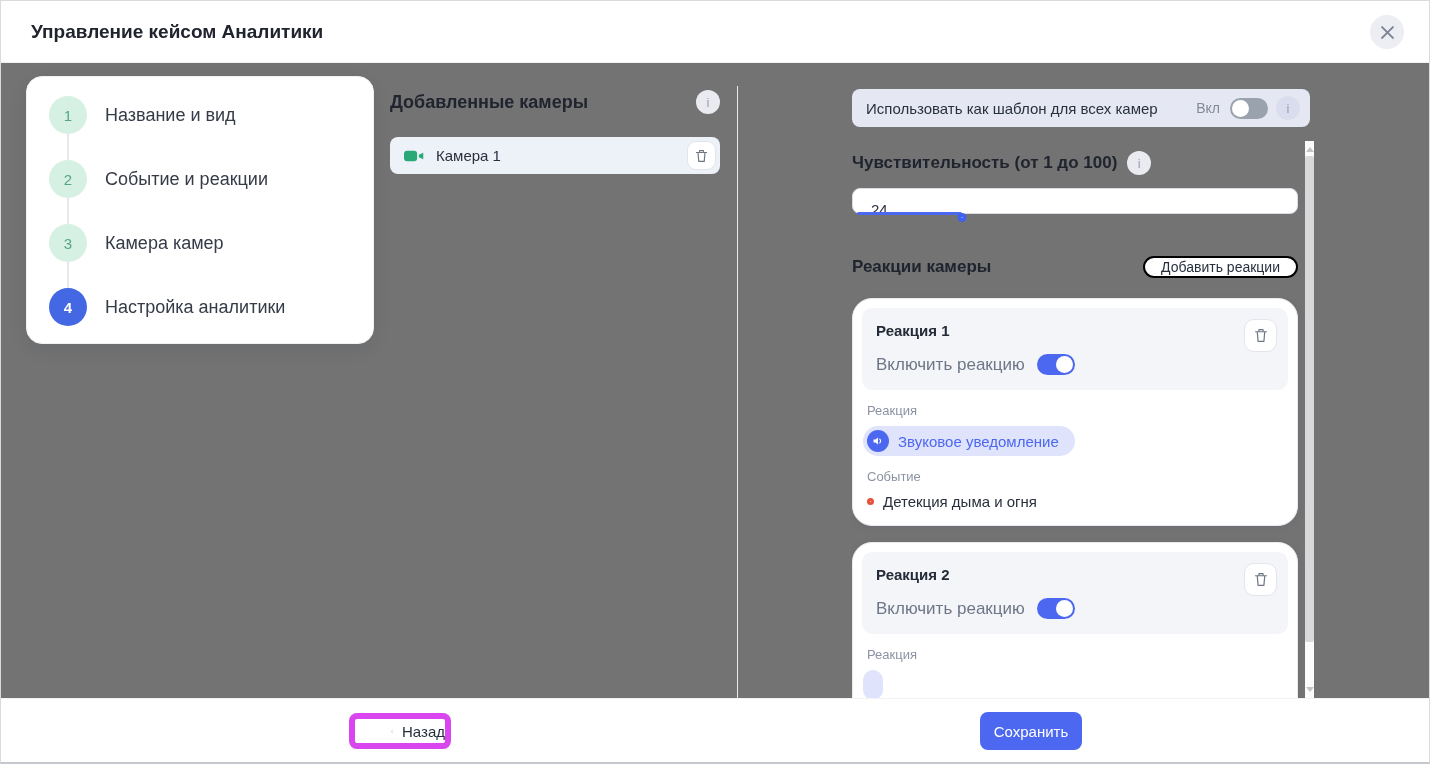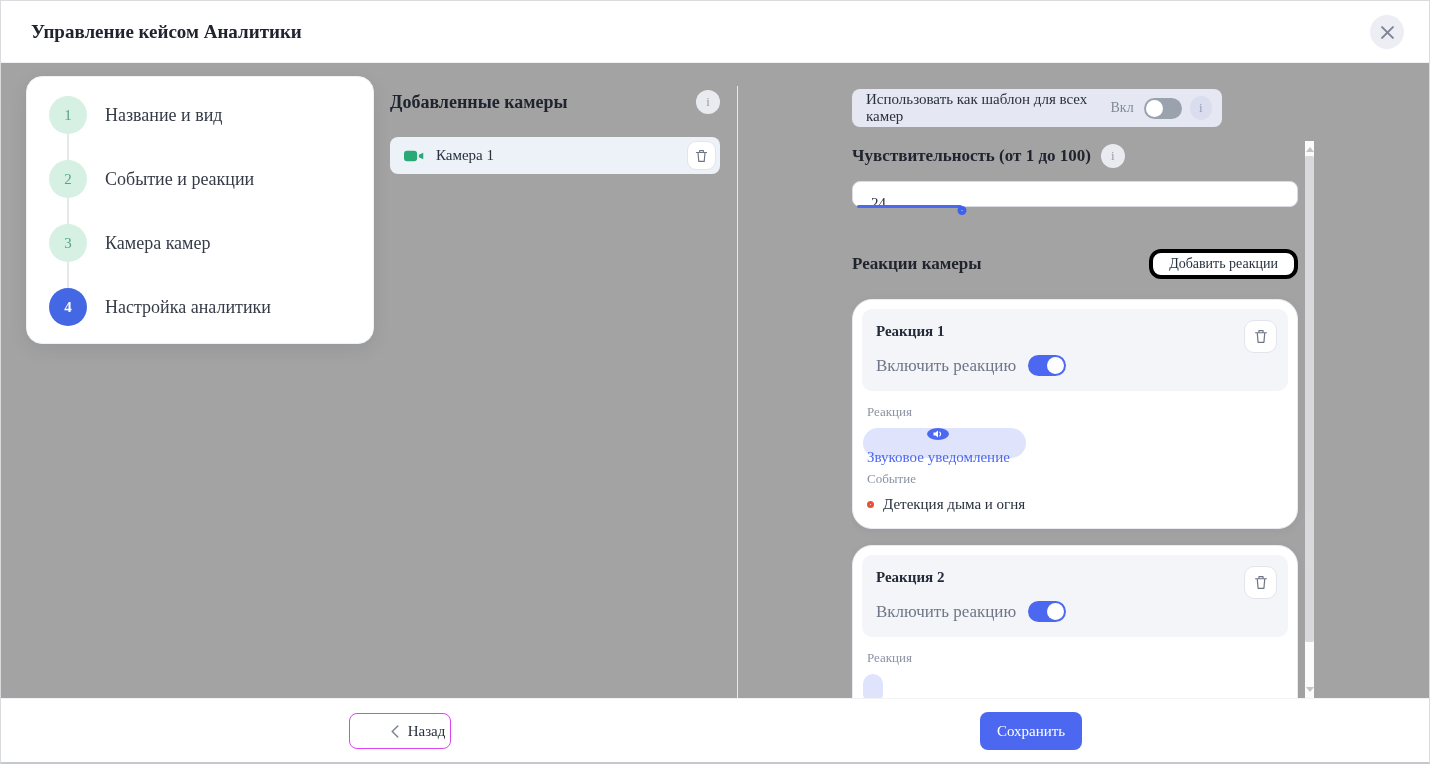--- a/index.html
+++ b/index.html
@@ -1,19 +1,19 @@
 <!DOCTYPE html>
 <html><head>
 <meta charset="utf-8">
 <style>
   * { margin:0; padding:0; box-sizing:border-box; }
   html,body { background:#eef0f3; }
   body { font-family:"Liberation Sans", sans-serif; }
-  .app { position:relative; width:1430px; height:764px; background:#a3a3a3; overflow:hidden;
-         border:1px solid #d9dbdf; border-bottom:2px solid #c5c8ce;font-family:Liberation Serif, serif; }
+  .app { position:relative; width:1430px; height:764px; background:#737373; overflow:hidden;
+         border:1px solid #d9dbdf; border-bottom:2px solid #c5c8ce; }
 
   
   .hdr { position:absolute; top:0; left:0; right:0; height:62px; background:#fff;
          border-bottom:1px solid #f0f1f4; }
   .hdr-title { position:absolute; left:30px; top:0; line-height:62px; font-size:19px;
                font-weight:700; color:#20242e; }
   .close-btn { position:absolute; right:25px; top:14px; width:34px; height:34px; border-radius:50%;
                background:#eceef4; border:none; cursor:pointer; display:flex; align-items:center; justify-content:center; }
   .close-btn svg { stroke:#7d8494; }
 
@@ -38,85 +38,85 @@
   .camera-row { margin-top:22px; height:37px; background:#edf1f8; border-radius:8px;
                 display:flex; align-items:center; padding:0 4px 0 14px; cursor:pointer; }
   .camera-name { margin-left:11px; font-size:15px; color:#28303e; }
   .trash-btn { margin-left:auto; width:29px; height:29px; border-radius:9px; background:#fff;
                border:1px solid #e2e5ec; color:#6e7685; display:flex; align-items:center;
                justify-content:center; cursor:pointer; }
 
   .divider { position:absolute; left:736px; top:85px; width:1px; height:615px; background:#e7e8ec; }
 
   
-  .template-bar { position:absolute; left:851px; top:88px; width:370px; height:38px;
+  .template-bar { position:absolute; left:851px; top:88px; width:458px; height:38px;
                   background:#e5e8f3; border-radius:8px; display:flex; align-items:center;
                   padding:0 10px 0 14px; }
   .template-label { font-size:15px; color:#28303e; }
   .vkl { margin-left:auto; font-size:14px; color:#828a9a; }
   .toggle { position:relative; width:38px; height:21px; border-radius:11px; background:#9aa2ae;
             margin-left:10px; cursor:pointer; flex:0 0 38px; }
   .toggle .knob { position:absolute; top:2px; left:2px; width:17px; height:17px; border-radius:50%;
                   background:#fff; transition:left .1s; }
   .toggle.on { background:#4c68f0; }
   .toggle.on .knob { left:19px; }
   .info-chip.darker { background:#dadded; color:#9aa1b3; margin-left:8px; }
 
   .scrollwrap { position:absolute; left:851px; top:140px; width:472px; height:560px; overflow:hidden; }
   .scrollcontent { width:446px; }
-  .sens-head { display:flex; align-items:center; gap:10px; margin-top:3px; }
+  .sens-head { display:flex; align-items:center; gap:10px; margin-top:10px; }
   .h2b { font-size:17px; font-weight:700; color:#20242e; }
 
   .slider-box { position:relative; margin-top:13px; height:26px; border:1px solid #d8dbe2;
                 border-radius:8px; background:#fff; cursor:text; }
   .slider-value { position:absolute; left:18px; top:0; line-height:42px; font-size:15px; color:#28303e; }
   .slider-line { position:absolute; left:4px; right:4px; bottom:-2px; height:3px; }
   .slider-fill { height:3px; border-radius:2px; background:#4c68f0; }
   .slider-handle { position:absolute; bottom:-7px; width:9px; height:9px; border:4px solid #3f62ee;
                    background:#fff; border-radius:50%; transform:translateX(-50%); cursor:grab; }
 
   .reactions-head { display:flex; align-items:center; justify-content:space-between; margin-top:42px; }
-  .add-btn { height:30px; padding:0 16px; border-radius:12px; border:4px solid #000000; background:#fff;
+  .add-btn { height:22px; padding:0 16px; border-radius:12px; border:2px solid #000000; background:#fff;
              font-size:14px; color:#28303e; cursor:pointer; font-family:inherit; }
 
   .reaction-card { margin-top:20px; border:1px solid #e9ebf1; border-radius:20px; background:#fff;
                    box-shadow:0 2px 10px rgba(25,35,70,.05); padding-bottom:15px; }
   .rc-head { position:relative; margin:9px; background:#f4f5f9; border-radius:10px; padding:14px 14px 15px; }
   .rc-title { font-size:15px; font-weight:700; color:#242b38; }
   .rc-trash { position:absolute; top:11px; right:11px; width:33px; height:33px; border-radius:10px;
               background:#fff; border:1px solid #e2e5ec; color:#6e7685; display:flex; align-items:center;
               justify-content:center; cursor:pointer; }
   .rc-enable { display:flex; align-items:center; margin-top:15px; }
   .rc-enable-label { font-size:17px; color:#6e7687; }
   .rc-enable .toggle { margin-left:12px; }
   .rc-body { padding:0 14px; }
   .rc-small-label { margin-top:13px; font-size:13px; color:#8b93a3; }
   .chip { margin-top:8px; margin-left:-4px; display:inline-flex; align-items:center; gap:9px;
-          background:#dfe3fb; border-radius:15px; height:30px; padding:0 16px 0 4px; cursor:pointer;flex-direction:column; }
+          background:#dfe3fb; border-radius:15px; height:30px; padding:0 16px 0 4px; cursor:pointer; }
   .chip-icon { width:22px; height:22px; border-radius:50%; background:#4c68f0; display:flex;
                align-items:center; justify-content:center; }
   .chip-text { font-size:15px; color:#4c68f0; }
   .event-row { display:flex; align-items:center; gap:9px; margin-top:9px; }
   .ring { width:7px; height:7px; border:3.5px solid #e8503a; border-radius:50%; }
   .event-text { font-size:15px; color:#28303e; }
 
   
   .sbar { position:absolute; left:453px; top:0; width:9px; height:560px; background:#fbfbfc; }
   .sbar-up, .sbar-down { position:absolute; left:1px; width:0; height:0; cursor:pointer;
                          border-left:4px solid transparent; border-right:4px solid transparent; }
   .sbar-up { top:6px; border-bottom:5px solid #c4c4c8; }
   .sbar-down { top:546px; border-top:5px solid #c4c4c8; }
   .sbar-thumb { position:absolute; left:0; top:15px; width:9px; height:486px; background:#d9d9db;
                 border-radius:2px; cursor:grab; }
 
   
   .ftr { position:absolute; left:0; right:0; bottom:0; height:64px; background:#fff;
          border-top:1px solid #f2f3f5; }
   .back-btn { position:absolute; left:348px; top:14px; width:102px; height:36px; border-radius:8px;
-              background:#fff; border:1px solid #d946ef; display:flex; align-items:center;
+              background:#fff; border:6px solid #d946ef; display:flex; align-items:center;
               justify-content:center; gap:9px; cursor:pointer; font-family:inherit;padding-left:36px; }
   .back-btn span { font-size:15px; color:#28303e; }
   .save-btn { position:absolute; left:979px; top:13px; width:102px; height:38px; border-radius:8px;
               background:#4c68f0; border:none; color:#fff; font-size:15px; cursor:pointer; font-family:inherit; }
 </style>
 </head>
 <body>
 
 <div class="app">
 

